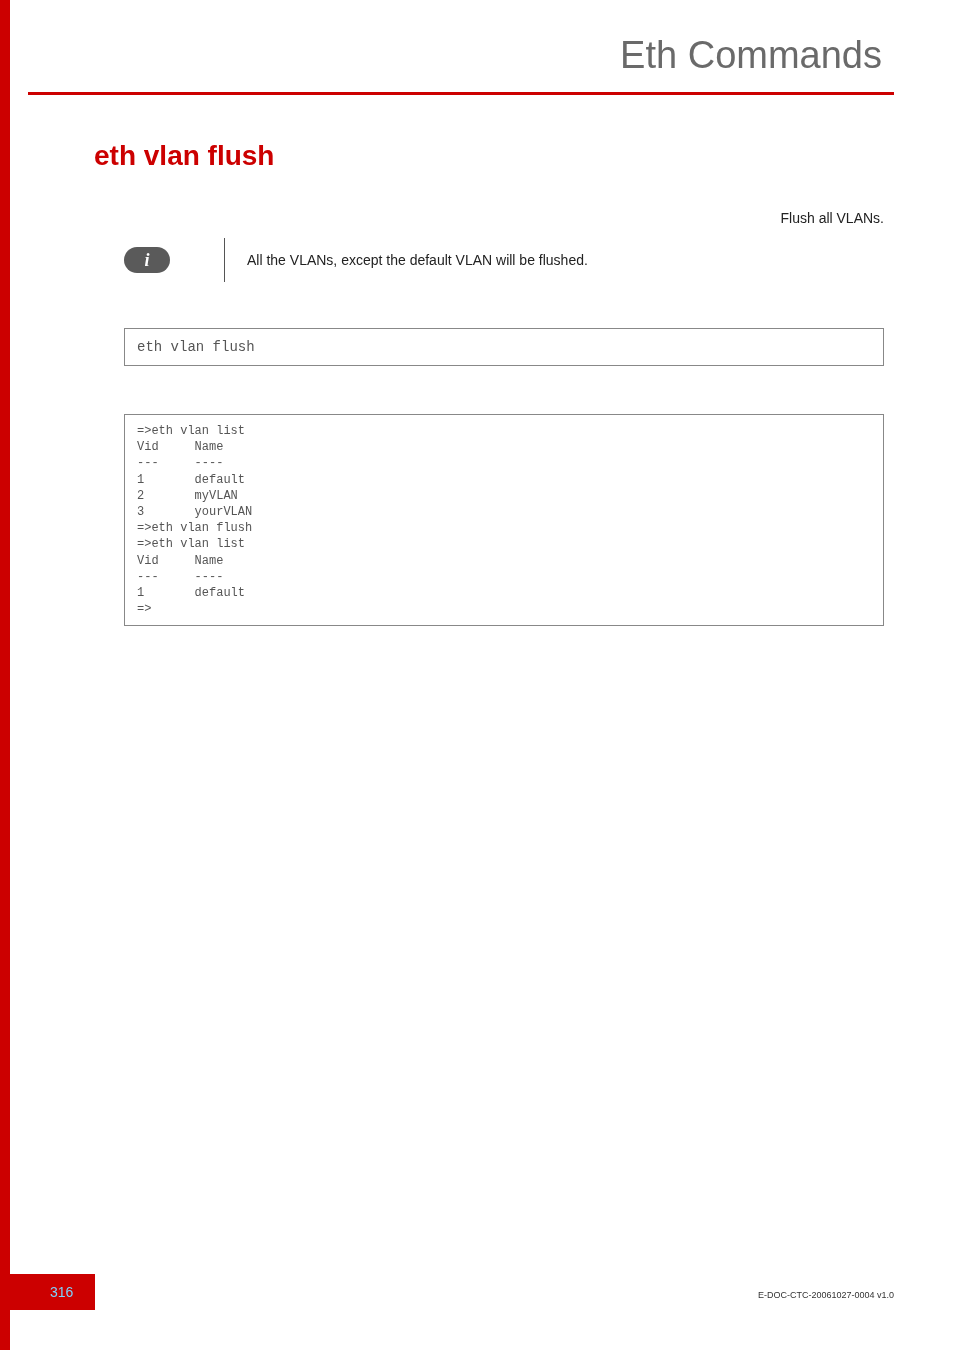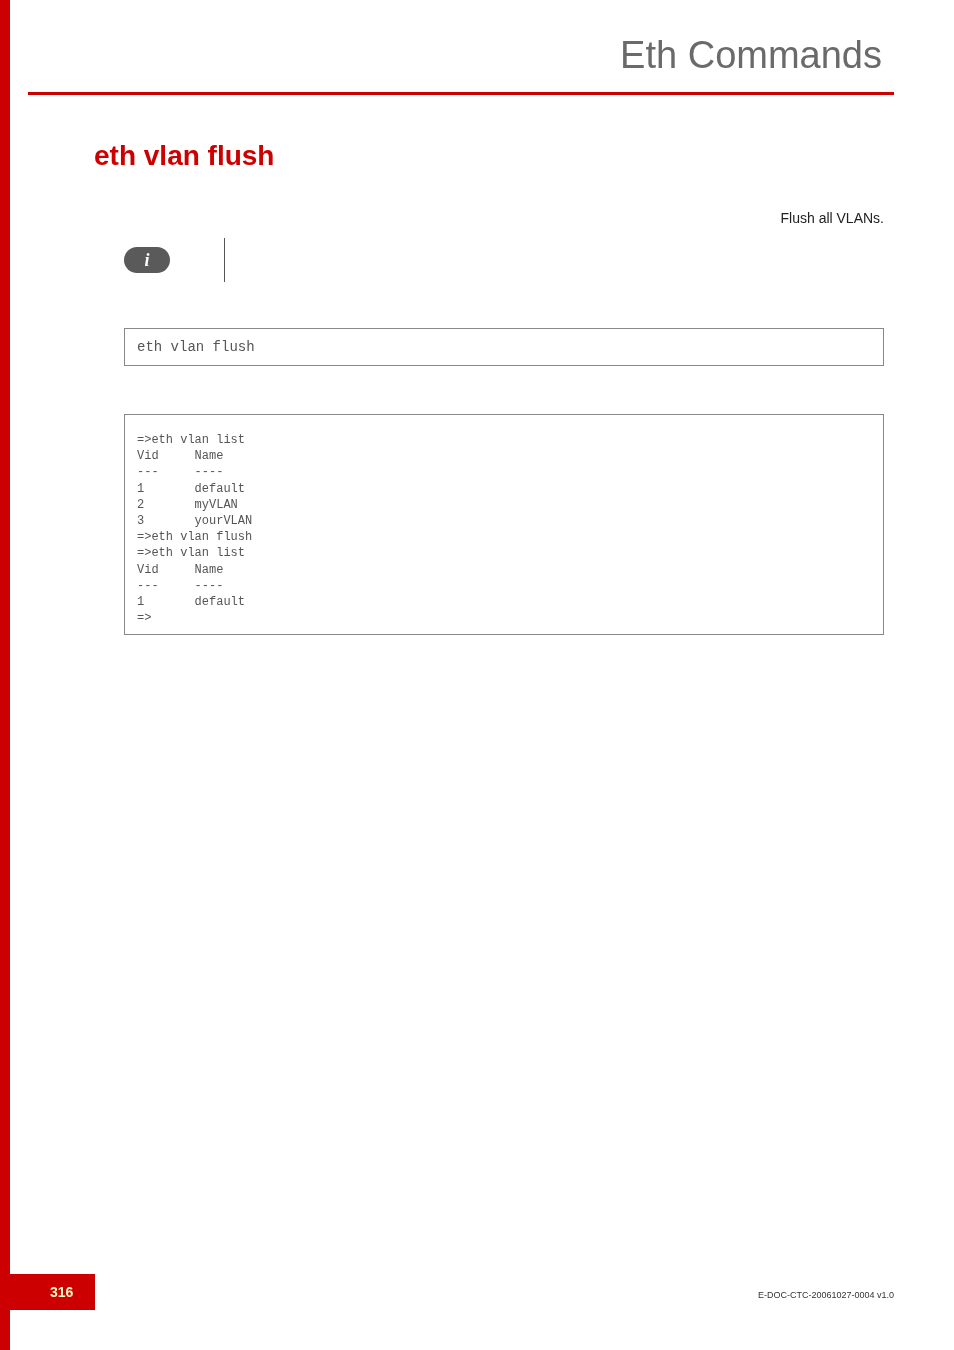--- a/index.html
+++ b/index.html
@@ -107,40 +107,40 @@
     border: 1px solid #888;
     padding: 10px 12px;
     font-family: "Courier New", Courier, monospace;
     font-size: 14px;
     color: #555;
     margin-bottom: 48px;
   }
   .example-box {
     margin-left: 30px;
     border: 1px solid #888;
-    padding: 17px 12px 8px 12px;
+    padding: 8px 12px 8px 12px;
     font-family: "Courier New", Courier, monospace;
     font-size: 12px;
     color: #555;
     white-space: pre;
     line-height: 1.35;
   }
   .footer {
     position: absolute;
     bottom: 40px;
     left: 0;
     right: 60px;
   }
   .pagenum-box {
     position: absolute;
     left: 0;
     bottom: 0;
     background: #cc0000;
-    color: #fef9c3;
-    font-weight: bold;
+    color: #7dd3fc;
+    font-weight: normal;
     font-size: 14px;
     padding: 10px 22px 10px 40px;
     text-align: right;
   }
   .doc-code {
     position: absolute;
     right: 0;
     bottom: 10px;
     font-size: 9px;
     color: #333;
@@ -159,20 +159,21 @@
 
   <div class="content">
 
     <div class="cmd-title">eth vlan flush</div>
 
     <div class="intro-line">Flush all VLANs.</div>
 
     <div class="note-row">
       <div class="note-badge">i</div>
       <div class="note-sep"></div>
+      <div class="note-text">All the VLANs, except the default VLAN will be flushed.</div>
     </div>
 
     <div class="syntax-box">eth vlan flush</div>
 
     <div class="example-box">=&gt;eth vlan list
 Vid     Name
 ---     ----
 1       default
 2       myVLAN
 3       yourVLAN

